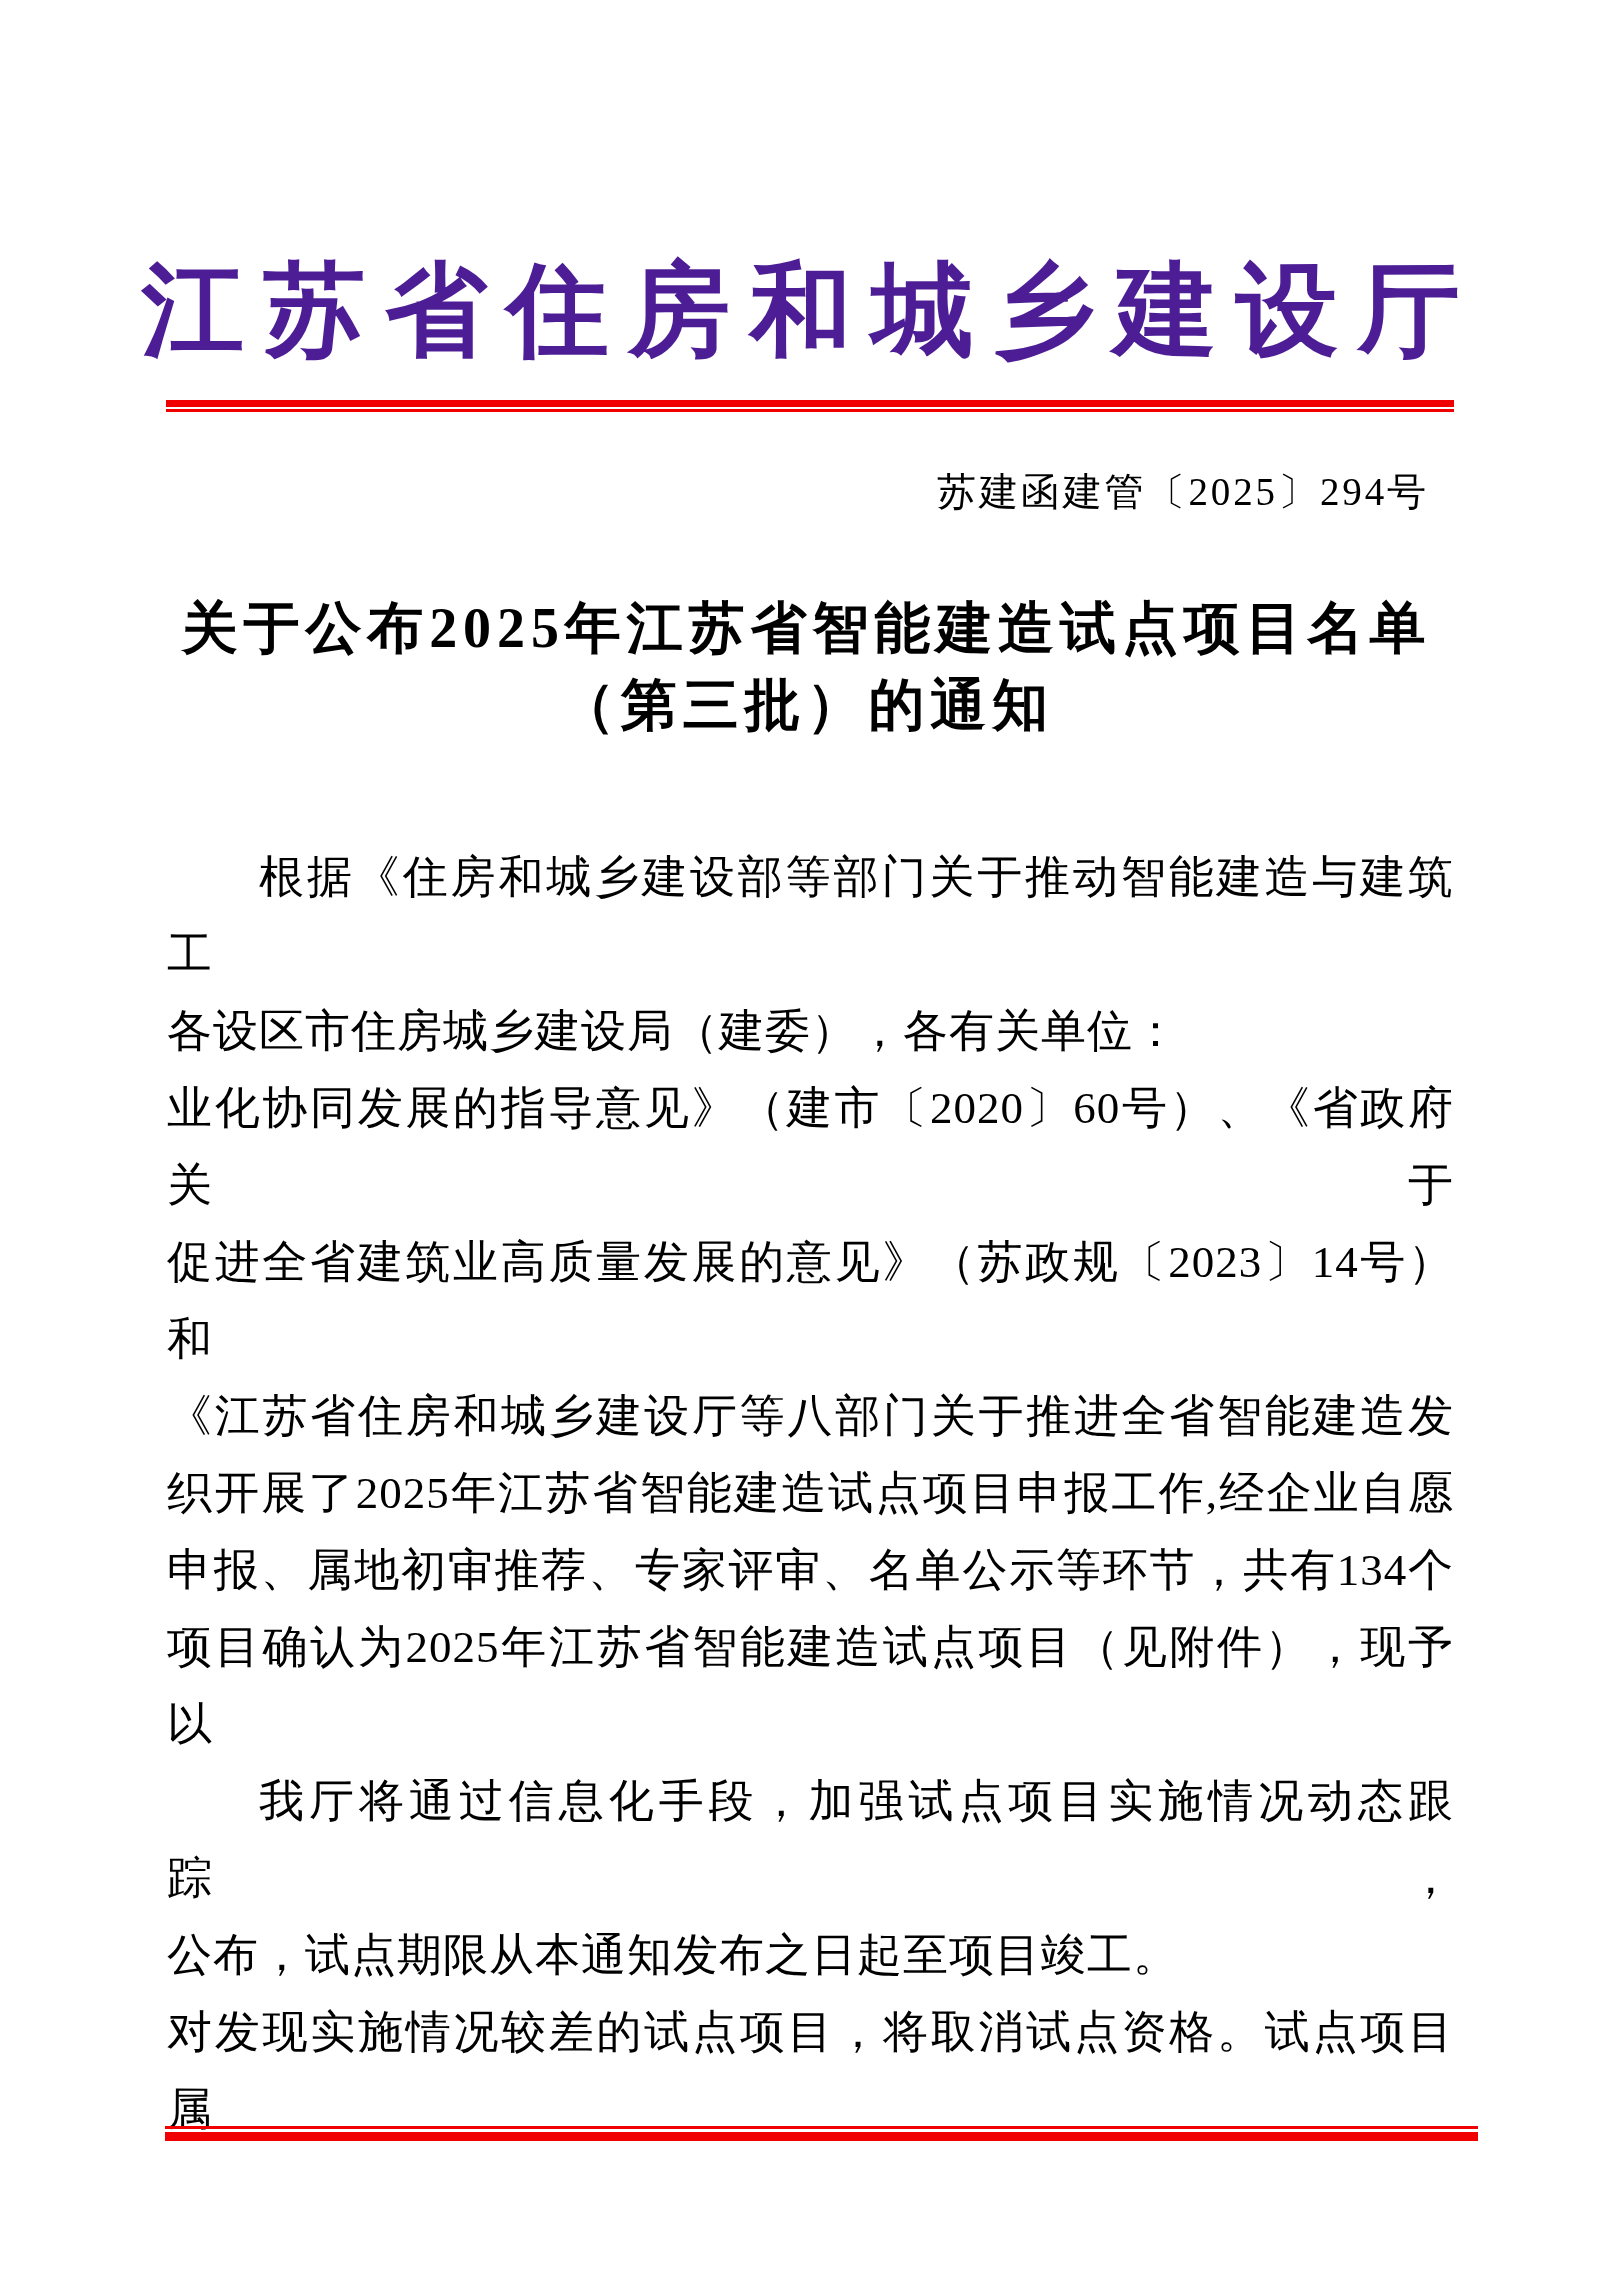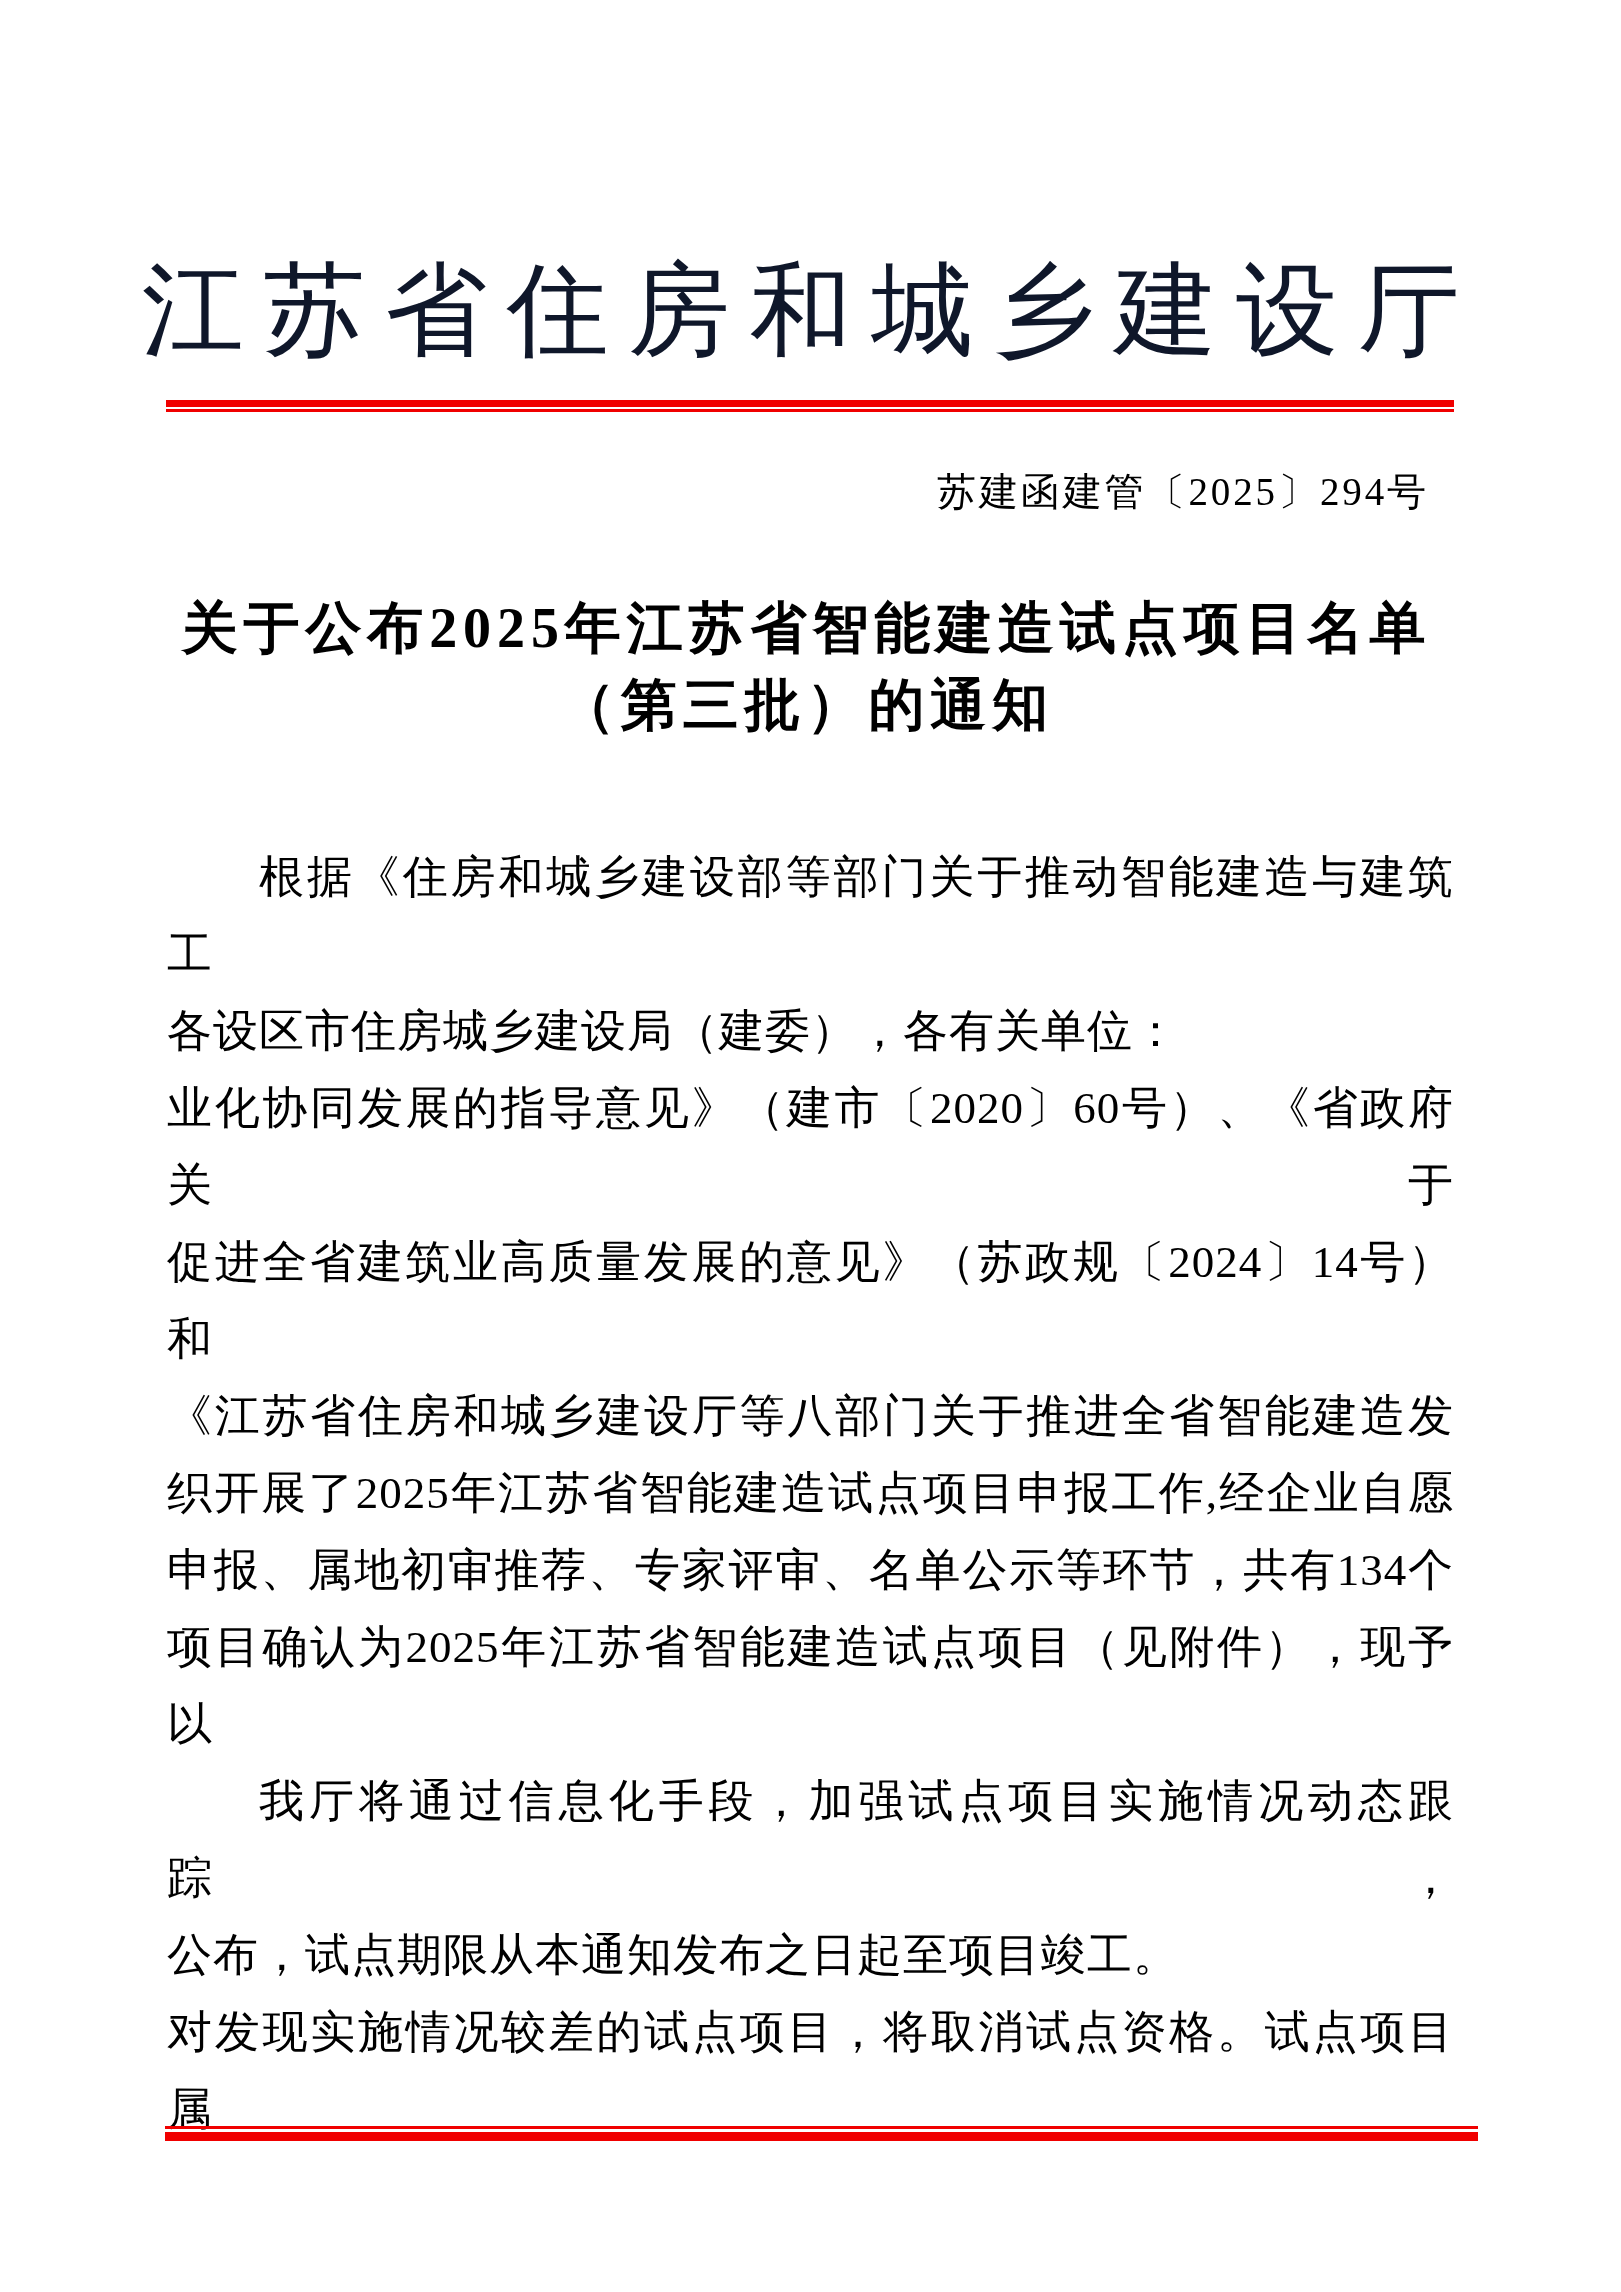--- a/index.html
+++ b/index.html
@@ -17,23 +17,23 @@
     color: #000000;
   }
 
   
   .agency-title {
     position: absolute;
     top: 247px;
     left: 0;
     right: 0;
     text-align: center;
-    color: #0f172a;
+    color: #4c1d95;
     font-size: 102px;
-    font-weight: 400;
+    font-weight: 700;
     letter-spacing: 19.6px;
     line-height: 127px;
     white-space: nowrap;
   }
 
   
   .rule {
     position: absolute;
     background: #f00000;
   }
@@ -102,21 +102,21 @@
 
   <div class="doc-title">
     <div>关于公布2025年江苏省智能建造试点项目名单</div>
     <div>（第三批）的通知</div>
   </div>
 
   <div class="body-text">
     <div class="line fill indent">根据《住房和城乡建设部等部门关于推动智能建造与建筑工</div>
     <div class="line">各设区市住房城乡建设局（建委），各有关单位：</div>
     <div class="line fill">业化协同发展的指导意见》（建市〔2020〕60号）、《省政府关于</div>
-    <div class="line fill">促进全省建筑业高质量发展的意见》（苏政规〔2024〕14号）和</div>
+    <div class="line fill">促进全省建筑业高质量发展的意见》（苏政规〔2023〕14号）和</div>
     <div class="line fill">《江苏省住房和城乡建设厅等八部门关于推进全省智能建造发</div>
     <div class="line fill">织开展了2025年江苏省智能建造试点项目申报工作,经企业自愿</div>
     <div class="line fill">申报、属地初审推荐、专家评审、名单公示等环节，共有134个</div>
     <div class="line fill">项目确认为2025年江苏省智能建造试点项目（见附件），现予以</div>
     <div class="line fill indent">我厅将通过信息化手段，加强试点项目实施情况动态跟踪，</div>
     <div class="line">公布，试点期限从本通知发布之日起至项目竣工。</div>
     <div class="line fill">对发现实施情况较差的试点项目，将取消试点资格。试点项目属</div>
 
   </div>
 

